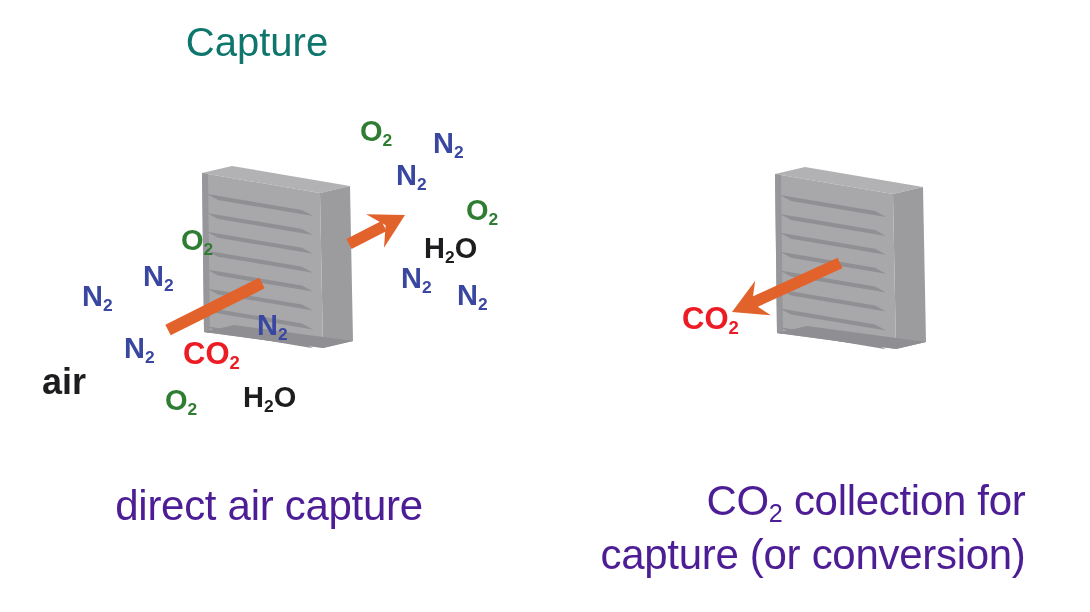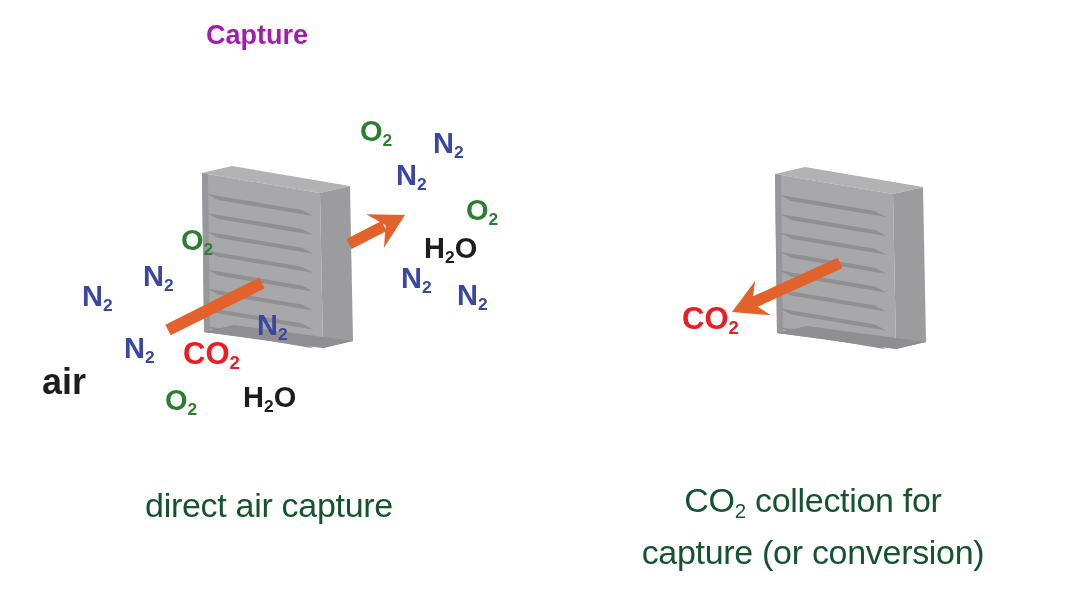--- a/index.html
+++ b/index.html
@@ -13,36 +13,36 @@
   }
   #diagram-svg {
     position: absolute;
     left: 0; top: 0;
     width: 1090px; height: 612px;
   }
   .panel-title {
     position: absolute;
     top: 22px;
     transform: translateX(-50%);
-    font-size: 27px;
-    font-weight: bold;
+    font-size: 40px;
+    font-weight: normal;
     line-height: 1;
     white-space: nowrap;
-    color: #a21caf;
+    color: #0f766e;
   }
   #capture-title { left: 257px; }
   #regeneration-title { left: 798px; }
   .caption {
     position: absolute;
     transform: translateX(-50%);
-    text-align: center;
-    font-size: 34px;
+    text-align: right;
+    font-size: 42px;
     line-height: 41px;
     letter-spacing: -0.3px;
-    color: #14532d;
+    color: #4c1d95;
     white-space: nowrap;
   }
   #capture-caption { left: 269px; top: 485px; }
   #regeneration-caption { left: 813px; top: 480px; }
   .mol {
     position: absolute;
     font-weight: bold;
     line-height: 1;
     white-space: nowrap;
   }

